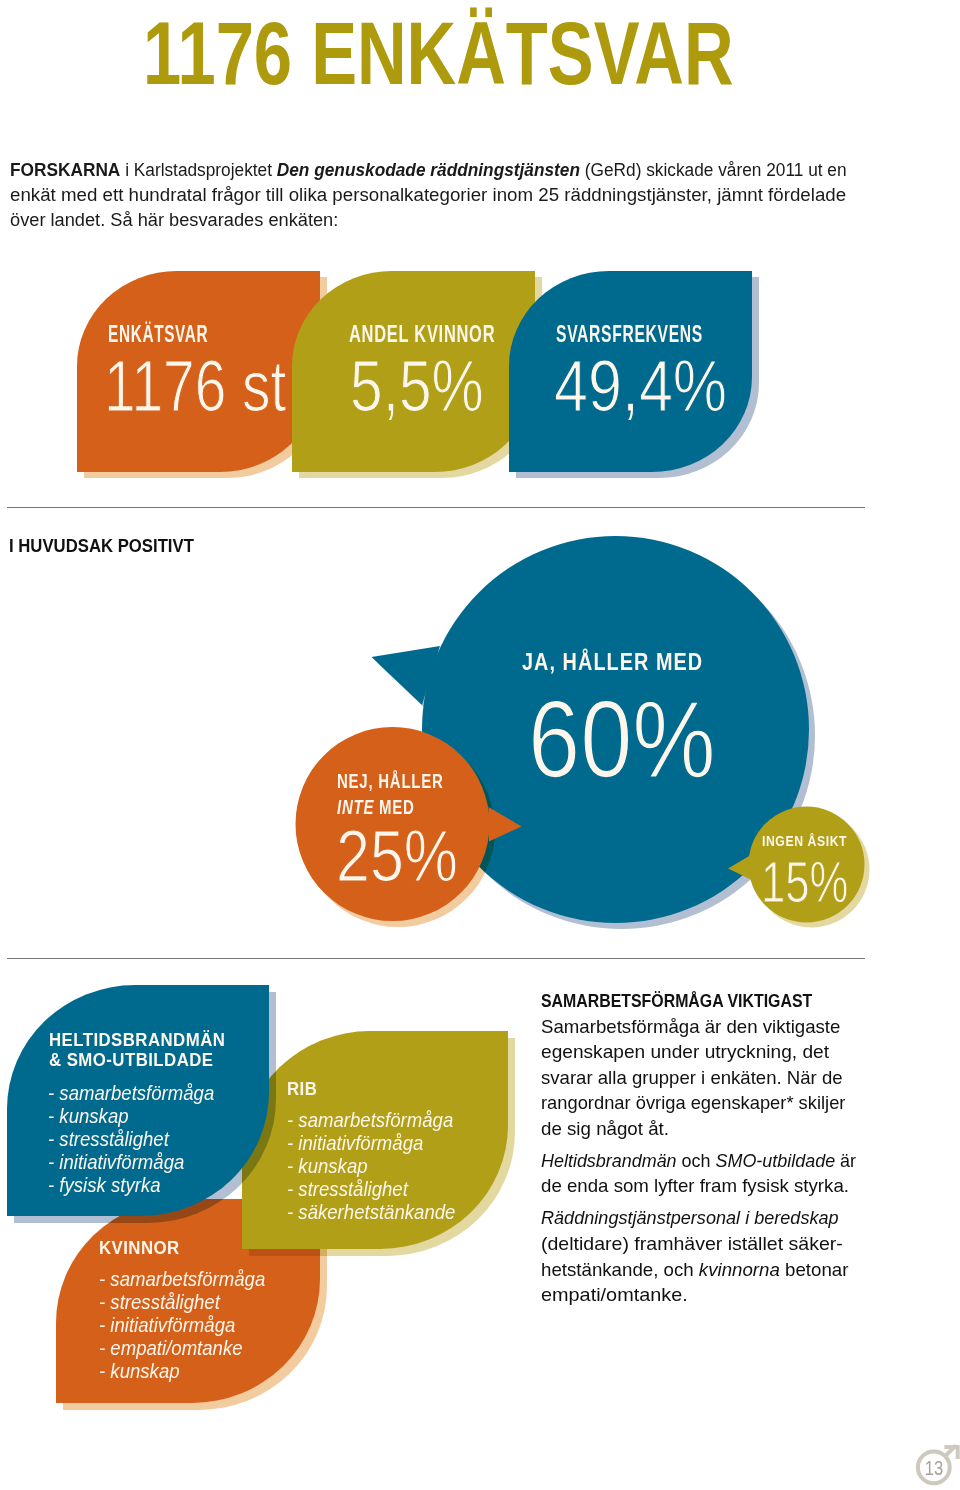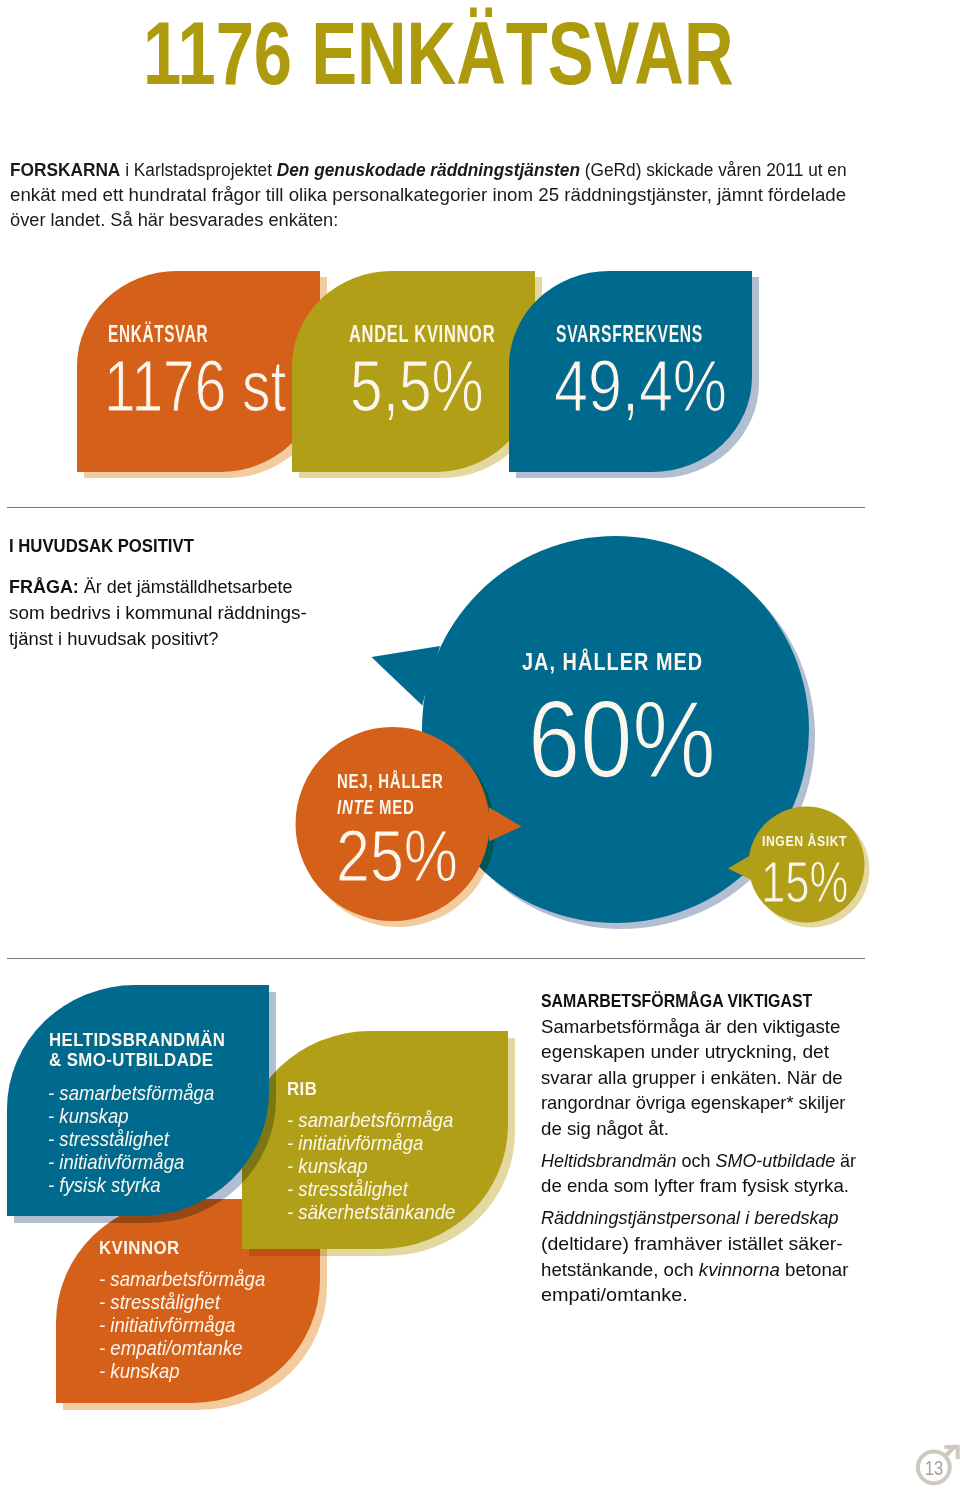--- a/index.html
+++ b/index.html
@@ -101,25 +101,20 @@
 
     <div class="leafshadow" style="left:516px;top:277px;width:243px;height:201px;background:#B2BED2;"></div>
     <div class="leaf" style="left:509px;top:271px;width:243px;height:201px;background:#006A8E;"></div>
     <div class="kpi-label" style="left:556px;top:323px;transform:scaleX(.681);">SVARSFREKVENS</div>
     <div class="kpi-value" style="left:554px;top:350px;transform:scaleX(.848);-webkit-text-stroke:1.2px #006A8E;">49,4%</div>
   </div>
 
   <div class="rule" style="top:507px;"></div>
 
   <div class="qhead">I HUVUDSAK POSITIVT</div>
-  <div class="qtext">
-    <div class="qline" style="top:0px;transform:scaleX(.936)"><b>FRÅGA:</b><span> Är det jämställdhetsarbete</span></div>
-    <div class="qline" style="top:26px;transform:scaleX(.983)">som bedrivs i kommunal räddnings-</div>
-    <div class="qline" style="top:52px;transform:scaleX(.958)">tjänst i huvudsak positivt?</div>
-  </div>
 
   <svg class="bubbles" width="960" height="440" viewBox="0 0 960 440" style="position:absolute;left:0;top:516px;">
 
     <g>
       <path fill="#B2BED2" style="mix-blend-mode:multiply" d="M446 136 L377.5 147 L428 195 Z"></path>
       <circle fill="#B2BED2" style="mix-blend-mode:multiply" cx="621.5" cy="219.5" r="193.5"></circle>
       <path fill="#006A8E" d="M440 130 L371.5 141 L422 189 Z"></path>
       <circle fill="#006A8E" cx="615.5" cy="213.5" r="193.5"></circle>
     </g>
 

